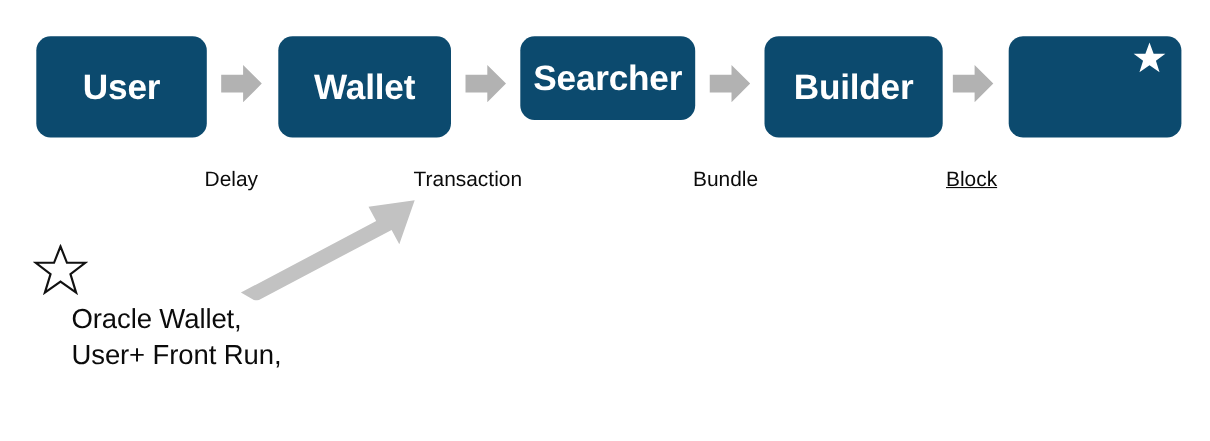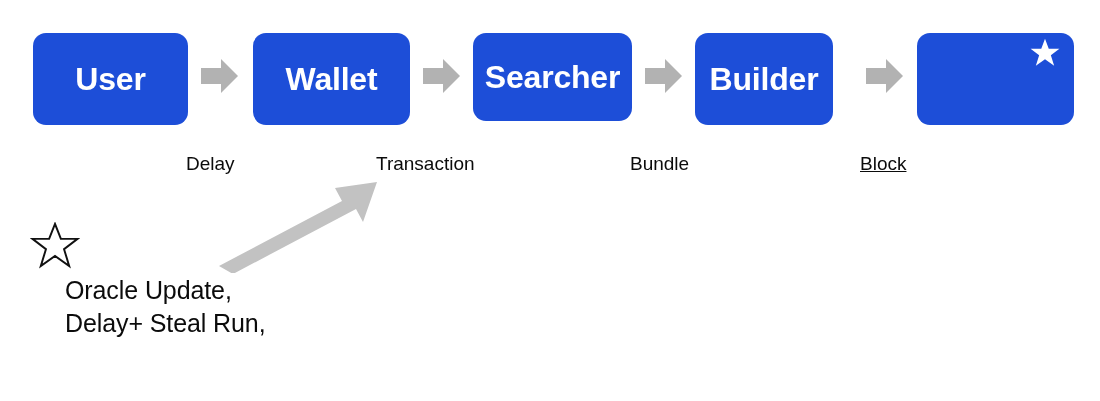--- a/index.html
+++ b/index.html
@@ -19,40 +19,40 @@
   #diagram-canvas {
     position: absolute;
     inset: 0;
     width: 1100px;
     height: 401px;
   }
 
   
   .node-box {
     position: absolute;
-    background: #1d4ed8;
+    background: #0c4a6e;
     border-radius: 13px;
     display: flex;
     align-items: center;
     justify-content: center;
     box-sizing: border-box;
   }
   .node-label {
     color: #ffffff;
     font-size: 32px;
     font-weight: 600;
     letter-spacing: -0.2px;
     line-height: 1;
     white-space: nowrap;
   }
 
   .box-user      { left: 33px;  top: 33px; width: 155px; height: 92px; }
   .box-wallet    { left: 253px; top: 33px; width: 157px; height: 92px; }
-  .box-searcher  { left: 473px; top: 33px; width: 159px; height: 88px; }
-  .box-builder   { left: 695px; top: 33px; width: 138px; height: 92px; }
+  .box-searcher  { left: 473px; top: 33px; width: 159px; height: 76px; }
+  .box-builder   { left: 695px; top: 33px; width: 162px; height: 92px; }
   .box-validator { left: 917px; top: 33px; width: 157px; height: 92px; }
 
   
   .star-filled {
     position: absolute;
     top: 5px;
     right: 14px;
     width: 30px;
     height: 29px;
     pointer-events: none;
@@ -161,17 +161,17 @@
 
   <svg class="attack-arrow" viewBox="0 0 180 105">
     <polygon points="14,98 137,33 130,20 172,14 158,54 151,41 28,106" fill="#c2c2c2"></polygon>
   </svg>
 
   <svg class="star-outline" viewBox="0 0 100 96">
     <polygon points="50,4 62,34.5 96,34.5 68.5,55.5 79,90 50,69.5 21,90 31.5,55.5 4,34.5 38,34.5" fill="none" stroke="#111111" stroke-width="4" stroke-linejoin="miter"></polygon>
   </svg>
 
   <div class="attack-text">
-    <div>Oracle Update,</div>
-    <div>Delay+ Steal Run,</div>
+    <div>Oracle Wallet,</div>
+    <div>User+ Front Run,</div>
   </div>
 
 </div>
 
 </body></html>

